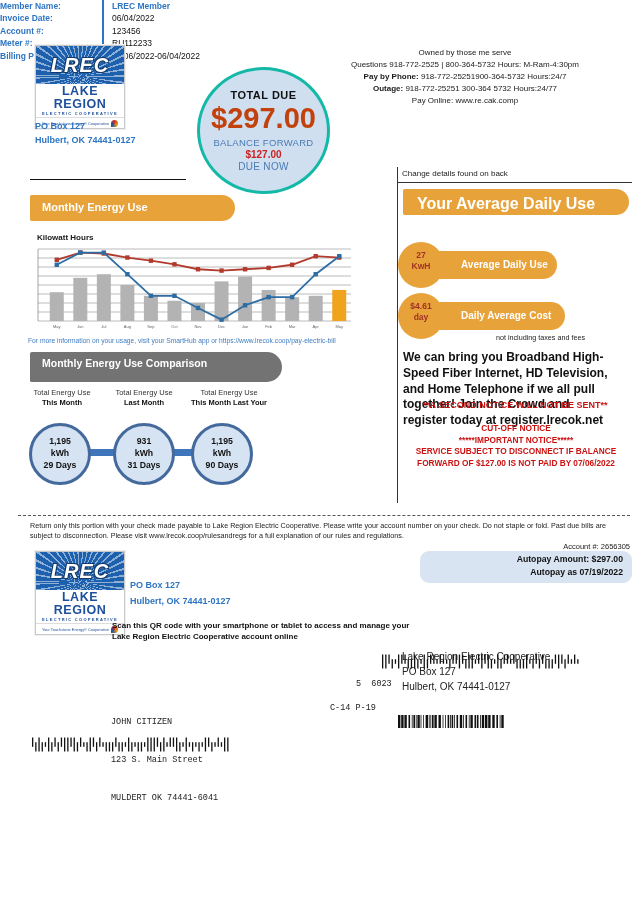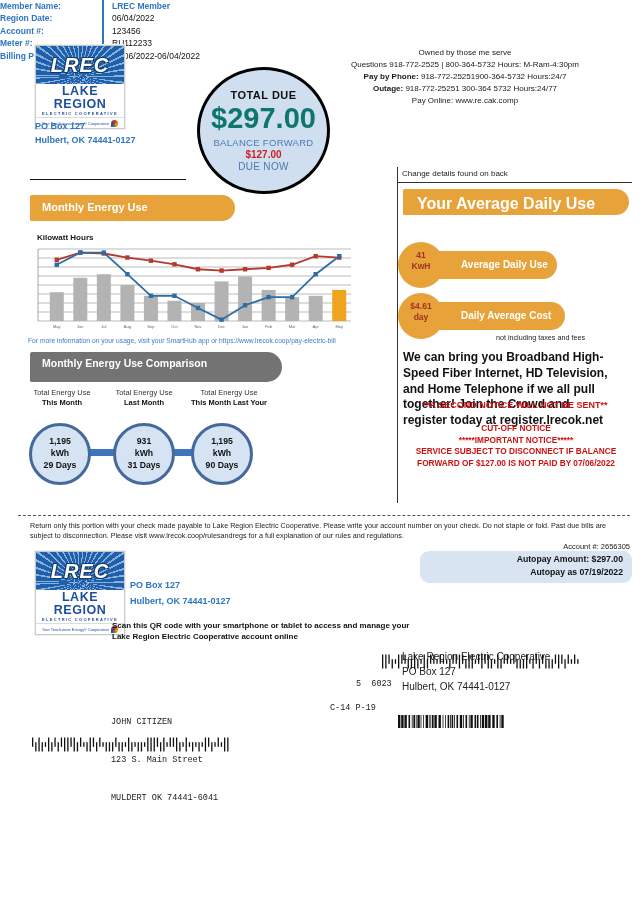--- a/index.html
+++ b/index.html
@@ -20,24 +20,24 @@
     font-size:3.9px;color:#1d4f9c;border-top:1px solid #ddd;}
   .logo-flag{display:inline-block;width:7px;height:7px;border-radius:50% 50% 50% 0;
     background:conic-gradient(#d03022,#e89b00,#1b4fae,#d03022);}
 
   
   .contact{left:300px;top:47px;width:330px;text-align:center;font-size:8px;line-height:1.5;color:#1a1a1a;}
   .addr1{left:35px;top:119px;font-size:9px;font-weight:600;color:#2e75c3;line-height:1.6;}
 
   
   .due-circle{left:197px;top:67px;width:133px;height:127px;border-radius:50%;
-    background:#cfdff0;border:3px solid #000000;box-sizing:border-box;
+    background:#cfdff0;border:3px solid #14b8a6;box-sizing:border-box;
     display:flex;flex-direction:column;align-items:center;justify-content:center;text-align:center;}
   .due-label{font-size:11px;font-weight:700;color:#111;letter-spacing:.5px;}
-  .due-amount{font-size:29px;font-weight:800;color:#0f766e;margin:1px 0 2px;}
+  .due-amount{font-size:29px;font-weight:800;color:#c2410c;margin:1px 0 2px;}
   .due-bf{font-size:9.5px;color:#4a7ab5;letter-spacing:.3px;}
   .due-bf-amt{font-size:10px;font-weight:700;color:#cc2222;margin:1px 0;}
   .due-now{font-size:10px;color:#4a7ab5;letter-spacing:.3px;}
 
   
   .member{left:345px;top:109px;width:292px;display:grid;grid-template-columns:102px 1fr;font-size:8.5px;}
   .mi-label{font-weight:700;color:#2e75c3;line-height:12.4px;}
   .mi-value{border-left:2.5px solid #2e75c3;padding-left:8px;line-height:12.4px;color:#111;}
   .mi-hl{color:#2e75c3;font-weight:700;}
   .mi-note{left:402px;top:169px;font-size:8px;color:#222;}
@@ -130,21 +130,21 @@
     <div>Owned by those me serve</div>
     <div>Questions 918-772-2525 | 800-364-5732 Hours: M-Ram-4:30pm</div>
     <div><b>Pay by Phone:</b><span> 918-772-25251900-364-5732 Hours:24/7</span></div>
     <div><b>Outage:</b><span> 918-772-25251 300-364 5732 Hours:24/77</span></div>
     <div>Pay Online: www.re.cak.comp</div>
   </div>
 
   <div class="member">
     <div class="mi-label">Member Name:</div>
     <div class="mi-value mi-hl">LREC Member</div>
-    <div class="mi-label">Region Date:</div>
+    <div class="mi-label">Invoice Date:</div>
     <div class="mi-value">06/04/2022</div>
     <div class="mi-label">Account #:</div>
     <div class="mi-value">123456</div>
     <div class="mi-label">Meter #:</div>
     <div class="mi-value">RU112233</div>
     <div class="mi-label">Billing Period:</div>
     <div class="mi-value">05/06/2022-06/04/2022</div>
   </div>
   <div class="abs mi-note">Change details found on back</div>
 
@@ -253,21 +253,21 @@
   <div class="abs cmp-circle" style="left:191px;">
     <div>1,195</div>
     <div>kWh</div>
     <div>90 Days</div>
   </div>
 
   <div class="abs banner banner-orange2">Your Average Daily Use</div>
 
   <div class="abs du-pill" style="left:425px;top:251px;width:132px;">Average Daily Use</div>
   <div class="abs du-circle" style="left:398px;top:242px;">
-    <div>41</div>
+    <div>27</div>
     <div>KwH</div>
   </div>
 
   <div class="abs du-pill" style="left:425px;top:302px;width:140px;">Daily Average Cost</div>
   <div class="abs du-circle" style="left:398px;top:293px;">
     <div>$4.61</div>
     <div>day</div>
   </div>
   <div class="abs du-disc">not including taxes and fees</div>
 

